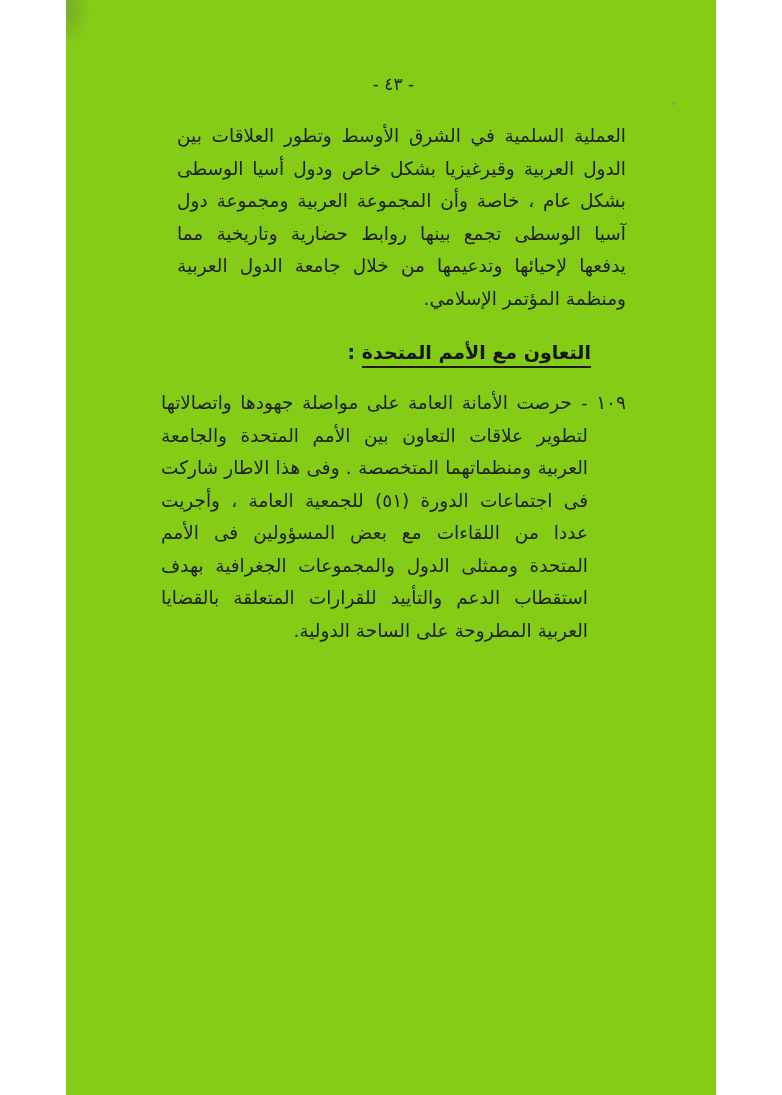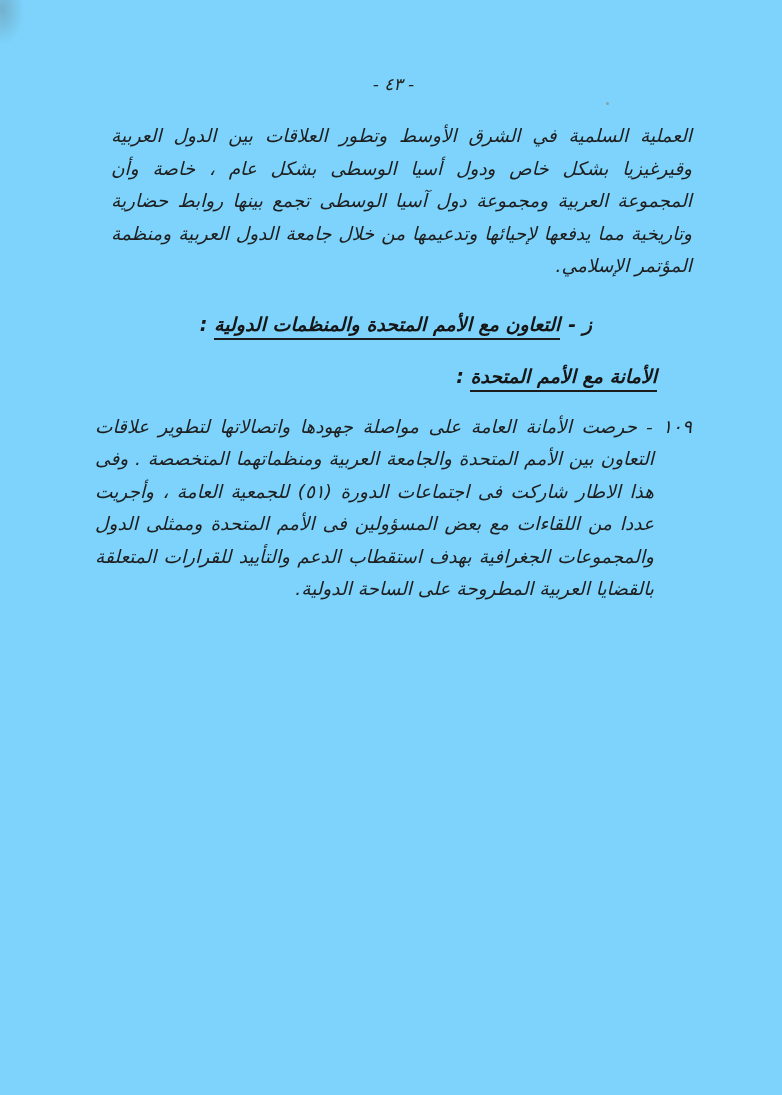--- a/index.html
+++ b/index.html
@@ -2,29 +2,28 @@
 <html lang="ar" dir="rtl"><head>
 <meta charset="utf-8">
 <style>
   html, body {
     margin: 0;
     padding: 0;
     background: #ffffff;
   }
   .page {
     position: relative;
-    width: 782px;
+    width: 650px;
     height: 1095px;
     margin: 0 auto;
-    background: #7dd3fc;
+    background: #84cc16;
     overflow: hidden;
     direction: rtl;
     font-family: "DejaVu Sans", sans-serif;
     color: #1e1e1e;
-    font-style: italic;
   }
   .content {
     position: absolute;
     top: 0;
     right: 90px;
     left: 95px;
   }
   .page-number {
     margin-top: 74px;
     text-align: center;
@@ -98,26 +97,23 @@
   <div class="corner-smudge"></div>
   <div class="speck speck-1"></div>
 
   <div class="content">
 
     <div class="page-number">- ٤٣ -</div>
 
     <p class="body-para">العملية السلمية في الشرق الأوسط وتطور العلاقات بين الدول العربية وقيرغيزيا بشكل خاص ودول أسيا الوسطى بشكل عام ، خاصة وأن المجموعة العربية ومجموعة دول آسيا الوسطى تجمع بينها روابط حضارية وتاريخية مما يدفعها لإحيائها وتدعيمها من خلال جامعة الدول العربية ومنظمة المؤتمر الإسلامي.</p>
 
 
-    <h2 class="section-heading">
-      <span class="heading-prefix">ز -</span><span class="u">التعاون مع الأمم المتحدة والمنظمات الدولية</span><span> :</span>
-    </h2>
 
     <h3 class="sub-heading">
-      <span class="u">الأمانة مع الأمم المتحدة</span><span> :</span>
+      <span class="u">التعاون مع الأمم المتحدة</span><span> :</span>
     </h3>
 
     <p class="numbered-item">
       <span class="item-number">١٠٩ -</span><span>حرصت الأمانة العامة على مواصلة جهودها واتصالاتها لتطوير علاقات التعاون بين الأمم المتحدة والجامعة العربية ومنظماتهما المتخصصة . وفى هذا الاطار شاركت فى اجتماعات الدورة (٥١) للجمعية العامة ، وأجريت عددا من اللقاءات مع بعض المسؤولين فى الأمم المتحدة وممثلى الدول والمجموعات الجغرافية بهدف استقطاب الدعم والتأييد للقرارات المتعلقة بالقضايا العربية المطروحة على الساحة الدولية.</span>
     </p>
 
   </div>
 </div>
 
 </body></html>

